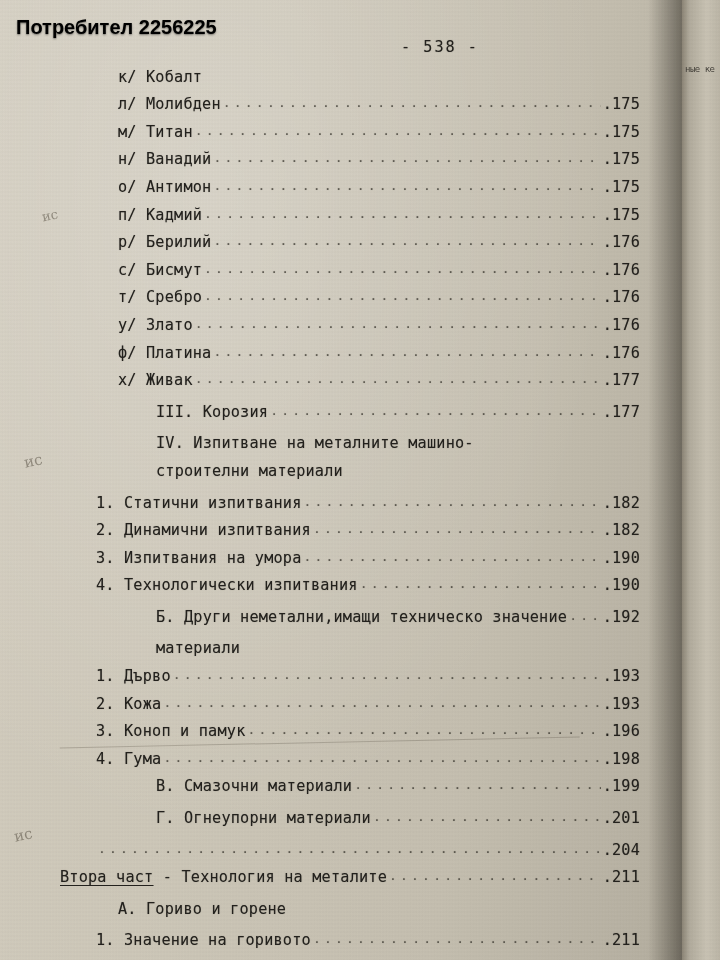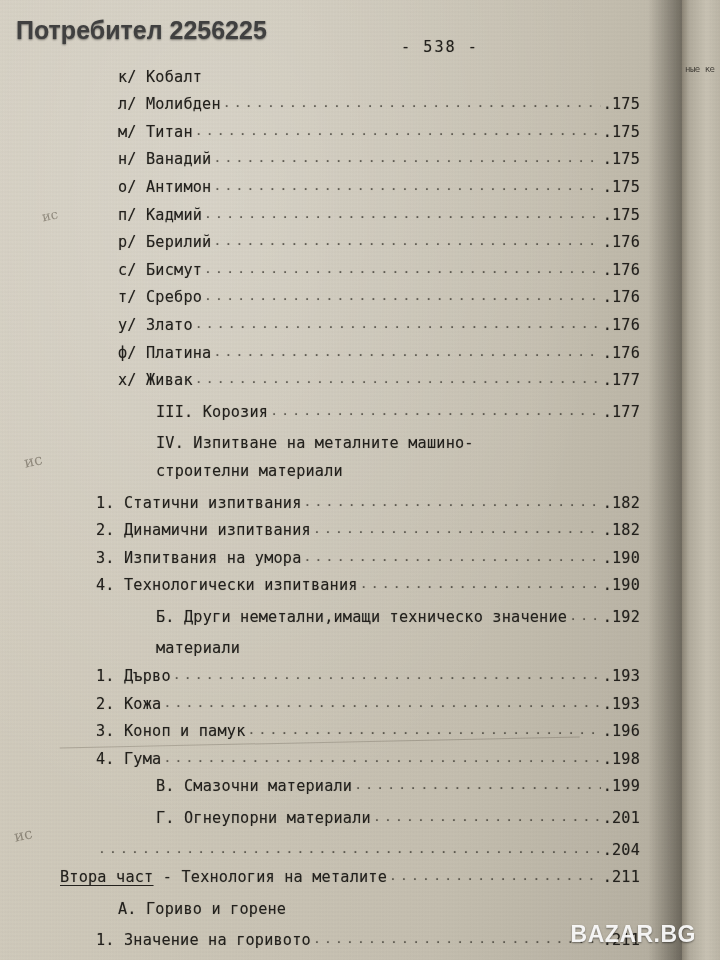--- a/index.html
+++ b/index.html
@@ -68,23 +68,23 @@
       repeating-linear-gradient(0deg, rgba(0,0,0,0.025) 0px, rgba(0,0,0,0) 2px, rgba(0,0,0,0.02) 4px),
       repeating-linear-gradient(90deg, rgba(255,255,255,0.02) 0px, rgba(0,0,0,0.015) 3px);
     mix-blend-mode: multiply;
   }
   
   .watermark {
     position: absolute;
     left: 16px;
     top: 16px;
     font-family: "Liberation Sans", sans-serif;
-    font-size: 25px;
+    font-size: 20px;
     font-weight: 700;
-    color: #404040;
+    color: #000000;
     text-shadow: 0 1px 2px rgba(0,0,0,0.45);
     letter-spacing: 0px;
   }
   .watermark-br {
     position: absolute;
     right: 24px;
     bottom: 12px;
     font-family: "Liberation Sans", sans-serif;
     font-size: 23px;
     font-weight: 700;
@@ -377,14 +377,13 @@
 Пр
 Ста
 При
 Т
 Р</div>
   </div>
 
   <div class="grain"></div>
 
   <div class="watermark">Потребител 2256225</div>
-  <div class="watermark-br">BAZAR.BG</div>
 </div>
 
 </body></html>

